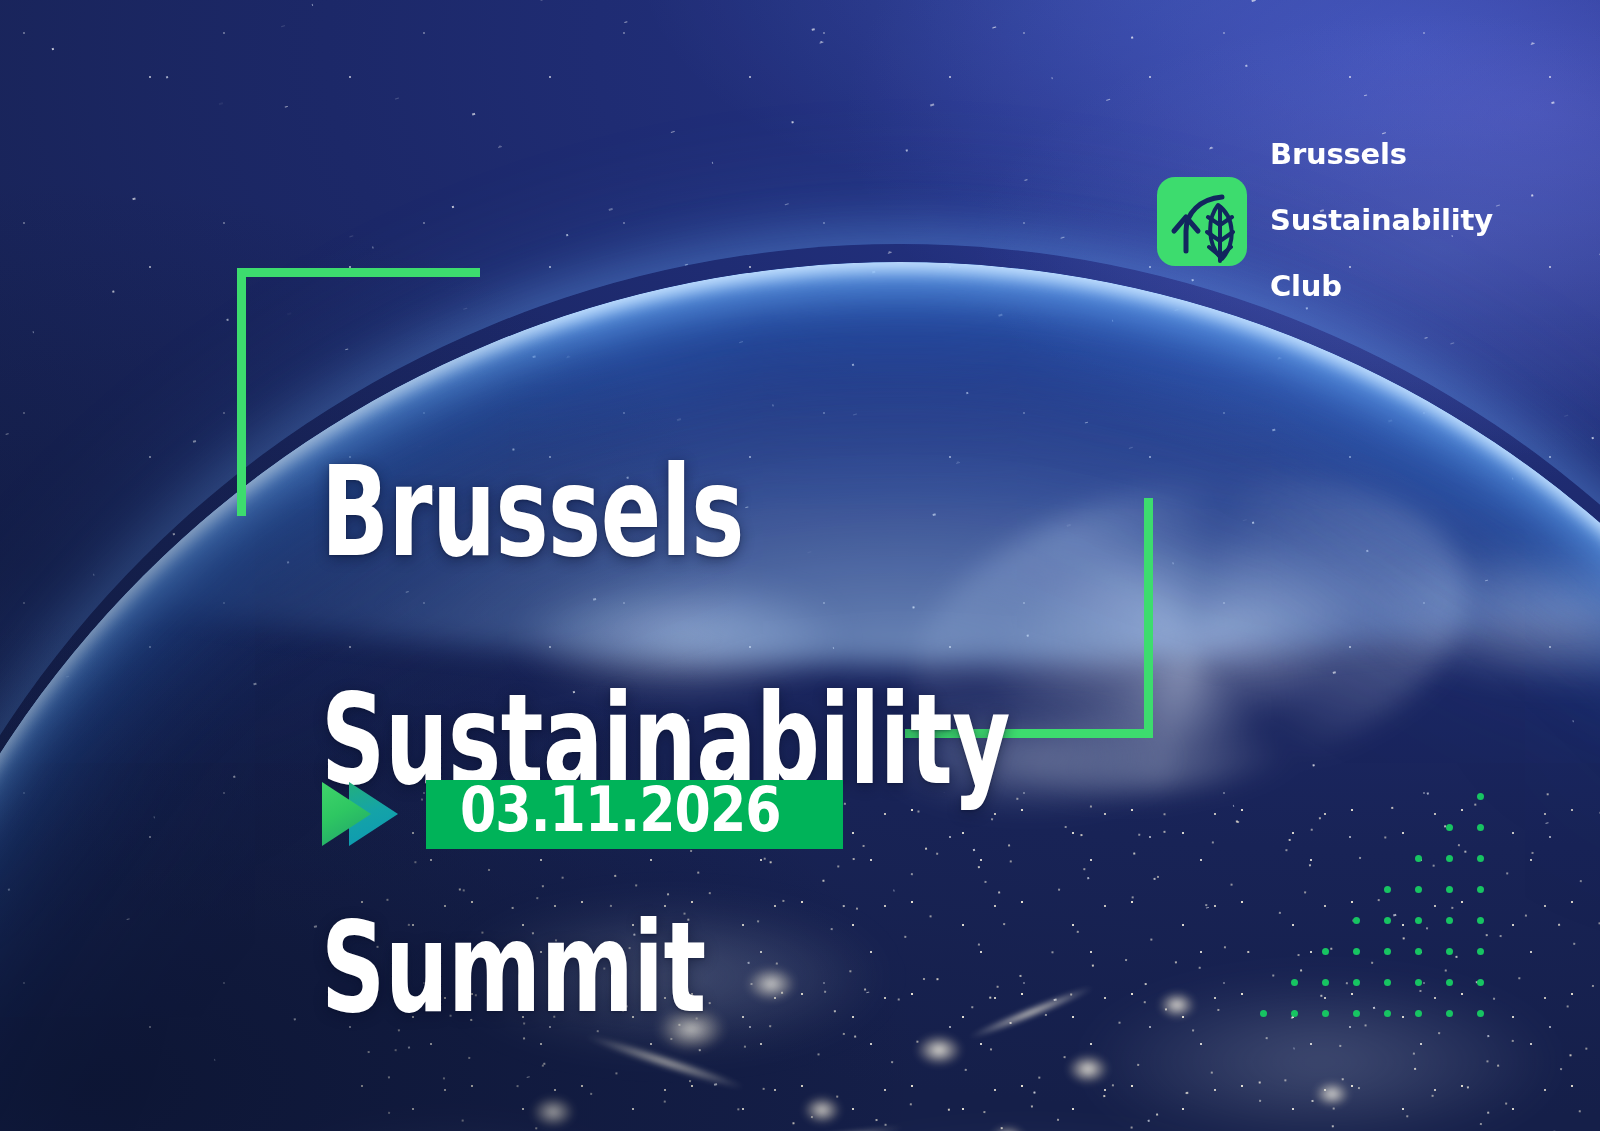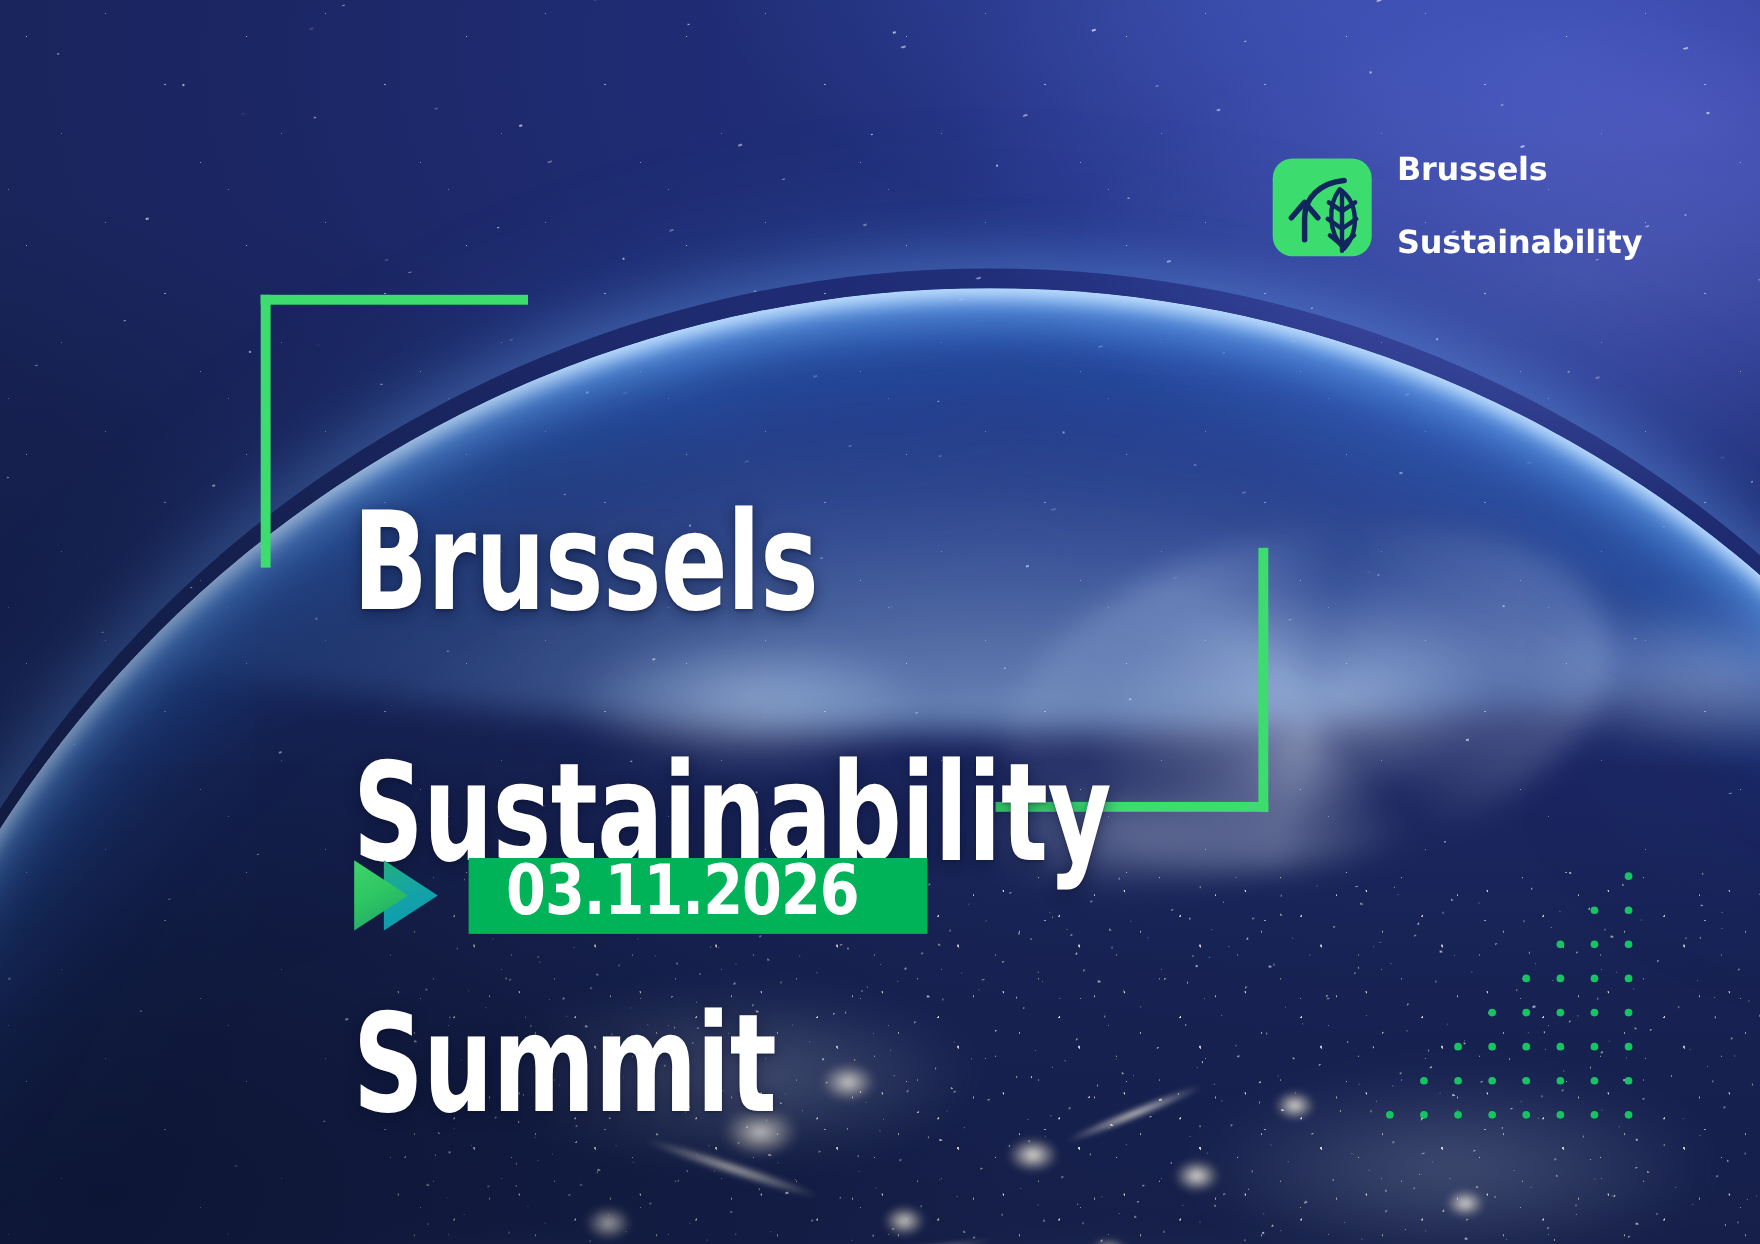--- a/index.html
+++ b/index.html
@@ -432,16 +432,17 @@
       <path d="M70 38 V92" stroke="#12265e" stroke-width="4" stroke-linecap="round"></path>
 
       <path d="M70 56 L58 48 M70 56 L82 48 M70 72 L57 63 M70 72 L83 63 M70 87 L59 78 M70 87 L81 78" stroke="#12265e" stroke-width="4" stroke-linecap="round"></path>
 
       <path d="M72 28 C50 30 36 44 36 62 V82" stroke="#12265e" stroke-width="5" fill="none" stroke-linecap="round"></path>
       <path d="M24 62 L36 48 L48 62" stroke="#12265e" stroke-width="5" fill="none" stroke-linecap="round" stroke-linejoin="round"></path>
     </svg>
     <div id="logo-text">
       <span class="ln">Brussels</span>
       <span class="ln">Sustainability</span>
+      <span class="ln">Club</span>
     </div>
   </div>
 
 </div>
 
 </body></html>

